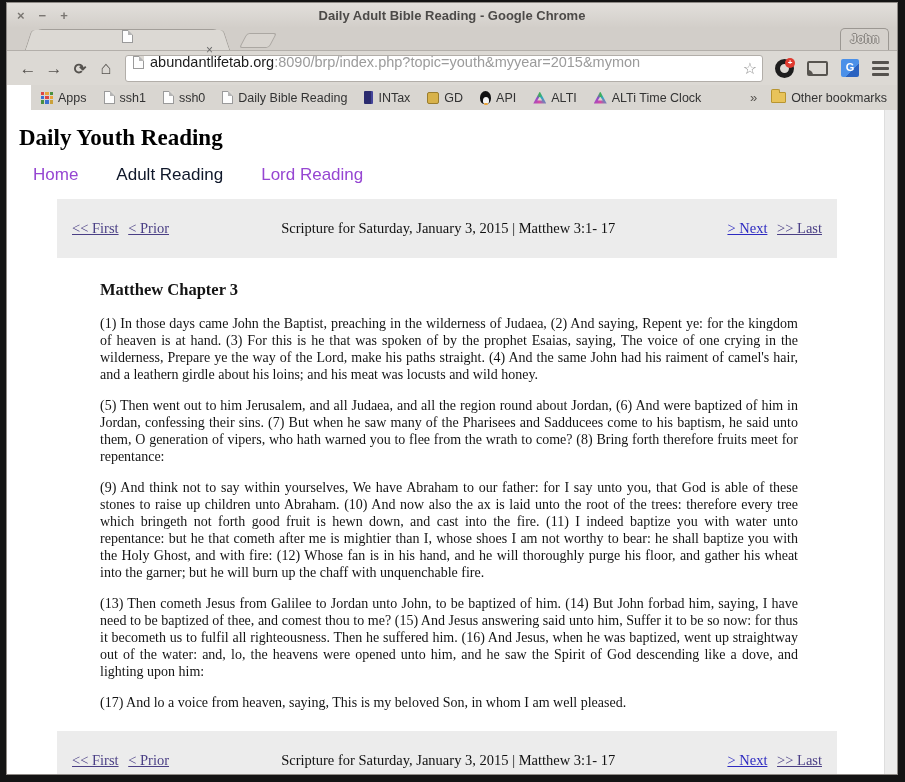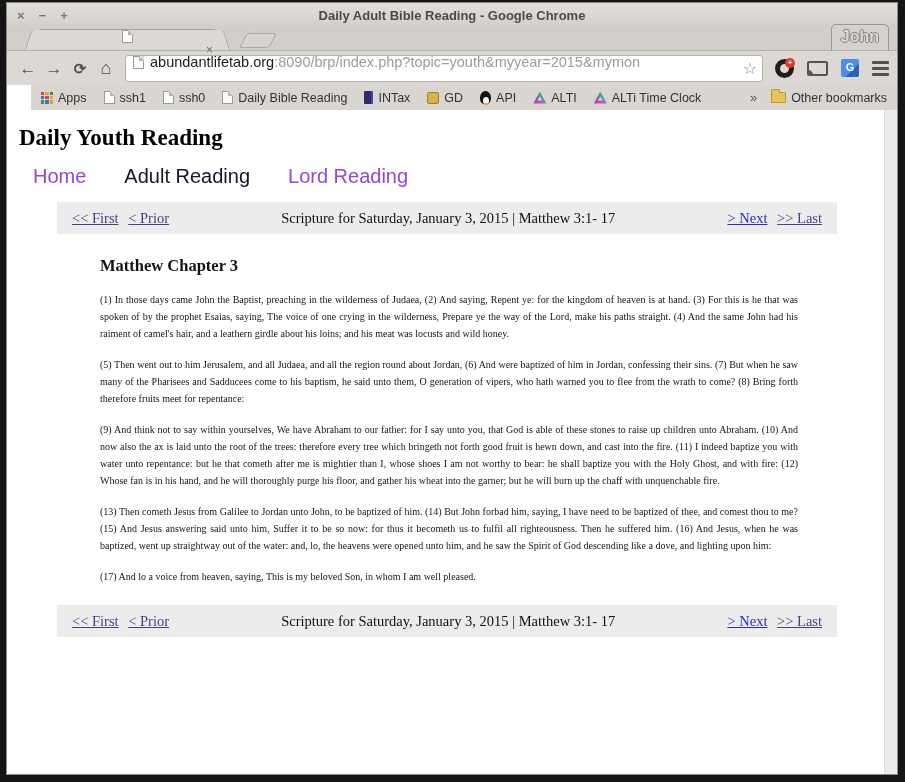--- a/index.html
+++ b/index.html
@@ -24,21 +24,21 @@
   .tab::before { content:""; position:absolute; left:-8px; bottom:0; width:12px; height:20px;
                  background:#dcd9d4; border-left:1px solid #a39f9a; transform:skewX(-18deg); border-radius:4px 0 0 0; }
   .tab::after  { content:""; position:absolute; right:-8px; bottom:0; width:12px; height:20px;
                  background:#dcd9d4; border-right:1px solid #a39f9a; transform:skewX(18deg); border-radius:0 4px 0 0; }
   .tab-title { font-size:12px; color:#3a3a3a; white-space:nowrap; overflow:hidden; max-width:142px; margin-left:5px; }
   .tab-close { margin-left:auto; font-size:12px; color:#6b6b6b; z-index:4; }
   .newtab-stub { position:absolute; left:236px; bottom:2px; width:30px; height:15px; background:#d8d4cf;
                  border:1px solid #aba7a2; transform:skewX(-28deg); border-radius:3px; }
   .profile-badge { position:absolute; right:8px; bottom:0; padding:3px 9px 4px; background:#d5d1cc;
                    border:1px solid #9b9792; border-bottom:none; border-radius:5px 5px 0 0;
-                   font-size:16px; font-weight:bold; color:#dcd8d3;
+                   font-size:12px; font-weight:bold; color:#dcd8d3;
                    text-shadow:-1px 0 #8a8682, 1px 0 #8a8682, 0 -1px #8a8682, 0 1px #8a8682; }
 
   
   .toolbar { height:35px; background:#dcd9d4; border-top:1px solid #b3afaa; display:flex;
              align-items:center; padding:0 8px; flex:0 0 auto; }
   .navbtn { width:26px; text-align:center; font-size:17px; color:#55524e; font-weight:bold; line-height:1; }
   .navbtn.reload { font-size:15px; }
   .navbtn.home { font-size:18px; }
   .omnibox { flex:0 0 auto; width:638px; height:27px; background:#fff; border:1px solid #b2aea9;
              border-radius:3px; margin-left:6px; display:flex; align-items:center; padding:0 26px 12px 7px; position:relative; }
@@ -90,30 +90,30 @@
   .folder-ic::before { content:""; position:absolute; left:-1px; top:-4px; width:7px; height:3px;
                        background:#e8c35a; border:1px solid #b89530; border-bottom:none; border-radius:2px 2px 0 0; }
 
   
   .content { flex:1 1 auto; background:#fff; position:relative; overflow:hidden;
              font-family:"Liberation Serif", serif; color:#141414; }
   .scrolltrack { position:absolute; right:0; top:0; bottom:0; width:13px; background:#ececec; border-left:1px solid #dedede; }
   .page-inner { padding:13px 20px 0 7px; }
   .page-h1 { font-size:23px; font-weight:bold; color:#000; margin:2px 0 14px 5px; }
   .site-nav { display:flex; gap:38px; margin:0 0 14px 19px; font-family:"Liberation Sans", sans-serif; }
-  .site-nav a { font-size:20px; text-decoration:none; }
-  .scripture-bar { background:#ececec; height:32px; margin:0 40px 0 43px; display:flex;
+  .site-nav a { font-size:17px; text-decoration:none; }
+  .scripture-bar { background:#ececec; height:59px; margin:0 40px 0 43px; display:flex;
                    align-items:center; padding:0 15px; font-size:14.5px; }
   .sn-links { white-space:nowrap; }
   .sn-links a { text-decoration:underline; margin-right:6px; }
   .sn-links a:last-child { margin-right:0; }
   .sn-center { flex:1; text-align:center; color:#111; }
   .article { margin:0 79px 0 86px; }
   .chapter-h { font-size:16.5px; font-weight:bold; margin:22px 0 15px; }
-  .article p { font-size:10px; line-height:17px; text-align:justify; margin-bottom:14px; }
+  .article p { font-size:14px; line-height:17px; text-align:justify; margin-bottom:14px; }
   .bar-bottom { margin-top:20px; }
 </style>
 </head>
 <body>
 
 <div class="window">
 
   <div class="titlebar">
     <div class="win-controls">
       <span class="wc">×</span>

